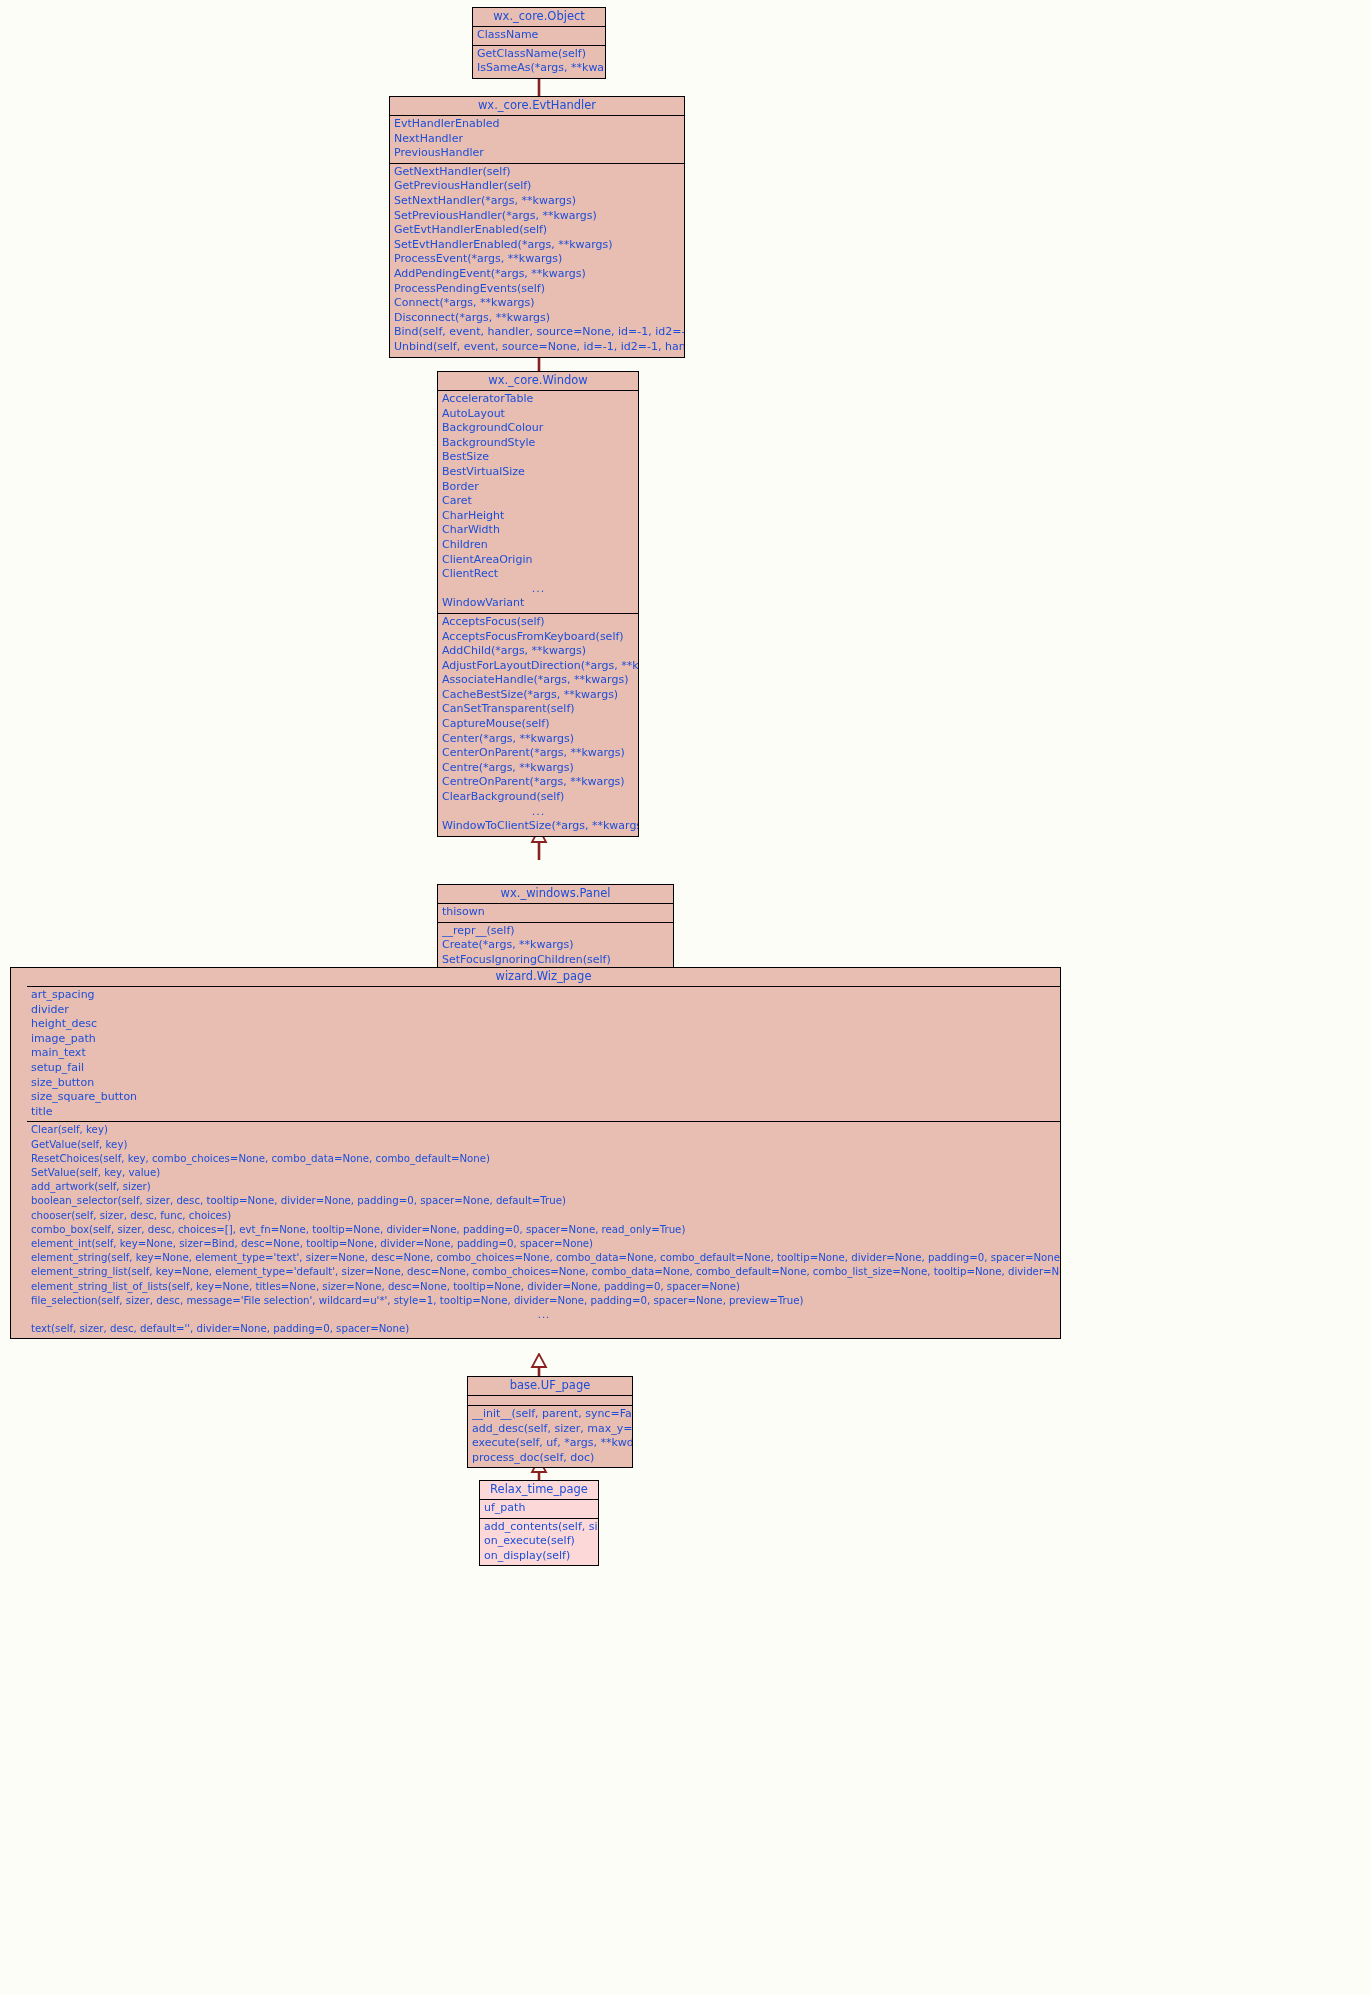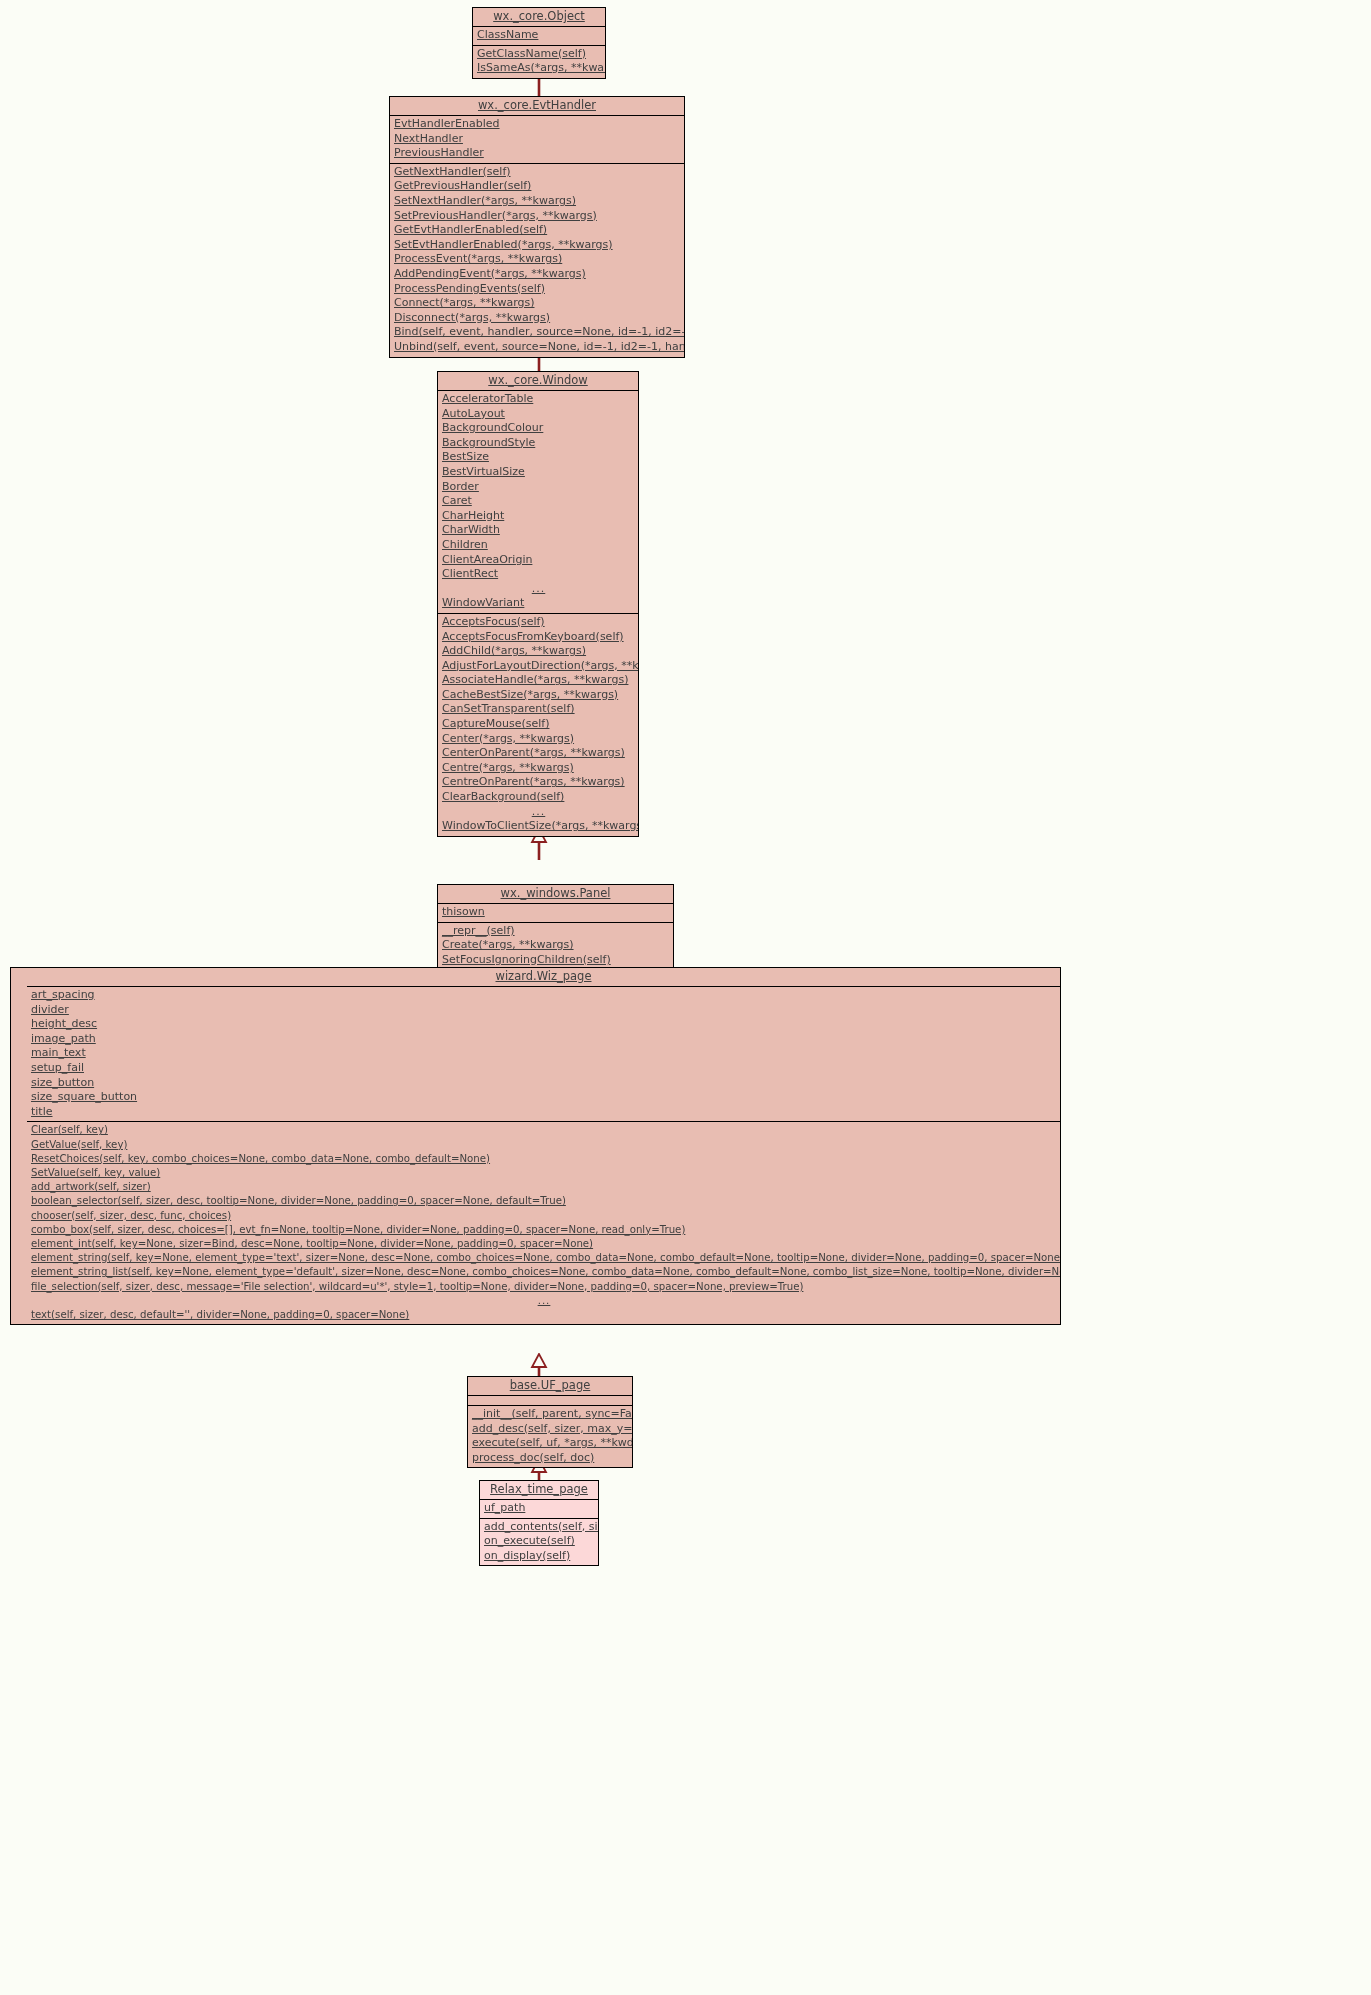--- a/index.html
+++ b/index.html
@@ -20,22 +20,21 @@
     height: 1995px;
     overflow: hidden;
   }
 
   
   .uml-box {
     position: absolute;
     box-sizing: border-box;
     border: 1.5px solid #000000;
     background: #e8bdb2;
-    color: #404040;
-    text-decoration: underline;
+    color: #1d4ed8;
   }
   .uml-box.light {
     background: #fcd8d8;
   }
   .uml-title {
     text-align: center;
     font-size: 11.5px;
     line-height: 15px;
     padding: 1px 4px 2px 4px;
     border-bottom: 1.5px solid #000000;
@@ -226,20 +225,21 @@
       <div class="uml-row small">GetValue(self, key)</div>
       <div class="uml-row small">ResetChoices(self, key, combo_choices=None, combo_data=None, combo_default=None)</div>
       <div class="uml-row small">SetValue(self, key, value)</div>
       <div class="uml-row small">add_artwork(self, sizer)</div>
       <div class="uml-row small">boolean_selector(self, sizer, desc, tooltip=None, divider=None, padding=0, spacer=None, default=True)</div>
       <div class="uml-row small">chooser(self, sizer, desc, func, choices)</div>
       <div class="uml-row small">combo_box(self, sizer, desc, choices=[], evt_fn=None, tooltip=None, divider=None, padding=0, spacer=None, read_only=True)</div>
       <div class="uml-row small">element_int(self, key=None, sizer=Bind, desc=None, tooltip=None, divider=None, padding=0, spacer=None)</div>
       <div class="uml-row small">element_string(self, key=None, element_type='text', sizer=None, desc=None, combo_choices=None, combo_data=None, combo_default=None, tooltip=None, divider=None, padding=0, spacer=None, read_only=False)</div>
       <div class="uml-row small">element_string_list(self, key=None, element_type='default', sizer=None, desc=None, combo_choices=None, combo_data=None, combo_default=None, combo_list_size=None, tooltip=None, divider=None, padding=0, spacer=None)</div>
+      <div class="uml-row small">element_string_list_of_lists(self, key=None, titles=None, sizer=None, desc=None, tooltip=None, divider=None, padding=0, spacer=None)</div>
       <div class="uml-row small">file_selection(self, sizer, desc, message='File selection', wildcard=u'*', style=1, tooltip=None, divider=None, padding=0, spacer=None, preview=True)</div>
       <div class="uml-row small ellipsis">...</div>
       <div class="uml-row small">text(self, sizer, desc, default='', divider=None, padding=0, spacer=None)</div>
     </div>
   </div>
 
   <div class="uml-box" style="left:455px; top:1376px; width:166px;margin-left:12px;">
     <div class="uml-title">base.UF_page</div>
     <div class="uml-attrs empty"></div>
     <div class="uml-methods">

